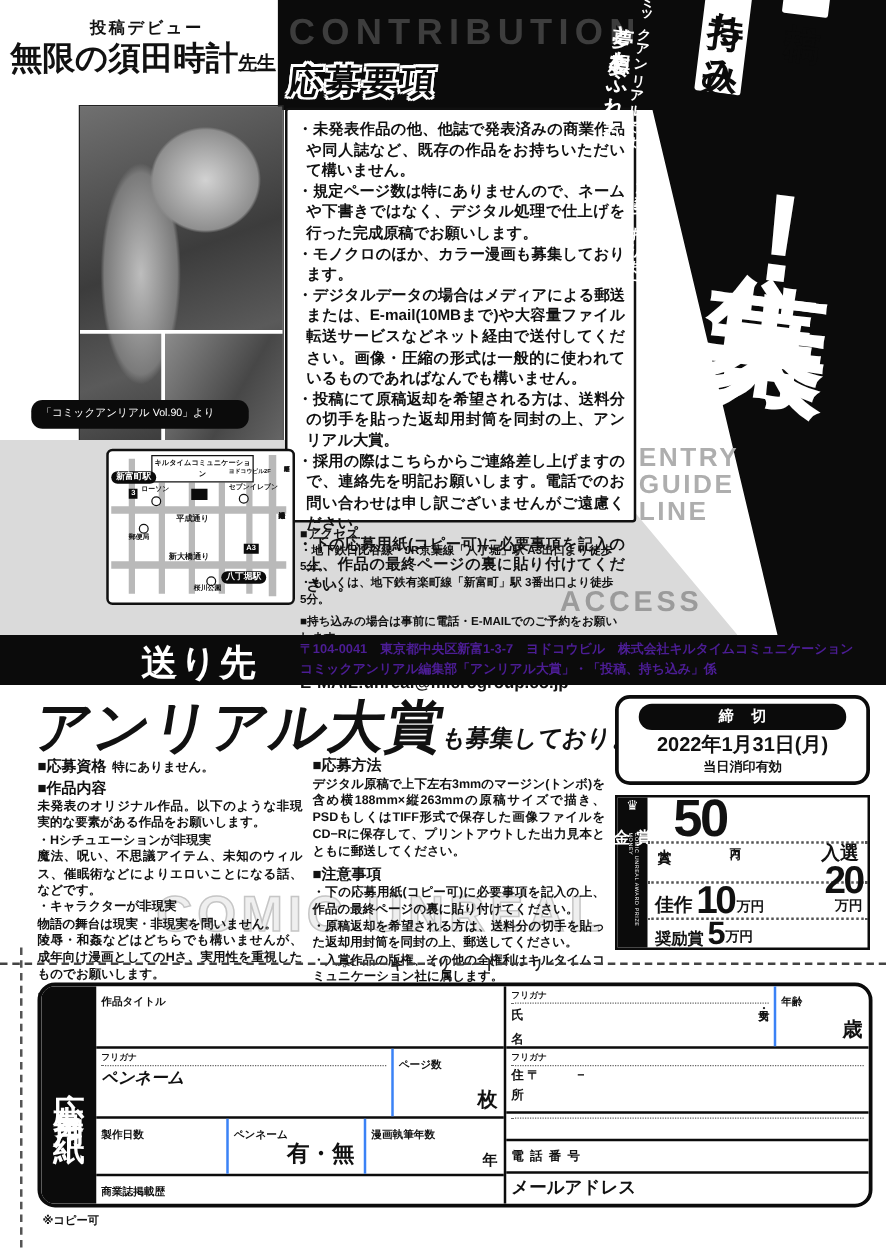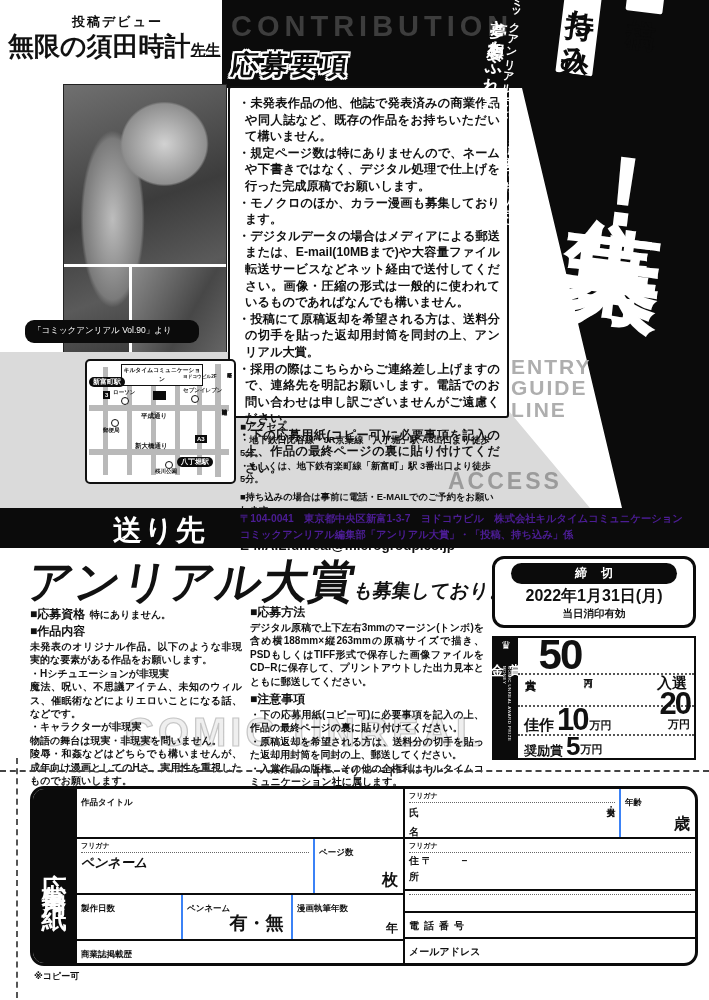--- a/index.html
+++ b/index.html
@@ -158,21 +158,21 @@
   .flab{font-size:8.5px;font-weight:bold;}
   .furi{font-size:7px;font-weight:bold;border-bottom:1.5px dotted #666;display:block;padding-bottom:1px;}
   .unit-br{position:absolute;right:5px;bottom:2px;font-size:16px;font-weight:900;}
   .unit-sm{position:absolute;right:5px;bottom:2px;font-size:12px;font-weight:bold;}
   .opt-c{position:absolute;left:0;right:0;top:16px;text-align:center;font-size:18px;font-weight:900;padding-left:39px;}
   .stack2{font-size:10px;font-weight:bold;line-height:1.9;}
   .gender{position:absolute;right:4px;top:12px;writing-mode:vertical-rl;text-orientation:upright;
     font-size:9px;font-weight:bold;line-height:1;}
   .postal{font-size:10px;font-weight:bold;}
   .phonelab{font-size:10px;font-weight:bold;letter-spacing:5px;}
-  .maillab{font-size:10px;font-weight:bold;}
+  .maillab{font-size:14px;font-weight:bold;}
   .copy-note{left:34px;top:970px;font-size:9px;font-weight:bold;z-index:3;}
 </style>
 </head>
 <body>
 
 <div id="stage">
 
   <div class="abs black-region"></div>
   <div class="abs contribution">CONTRIBUTION</div>
 

